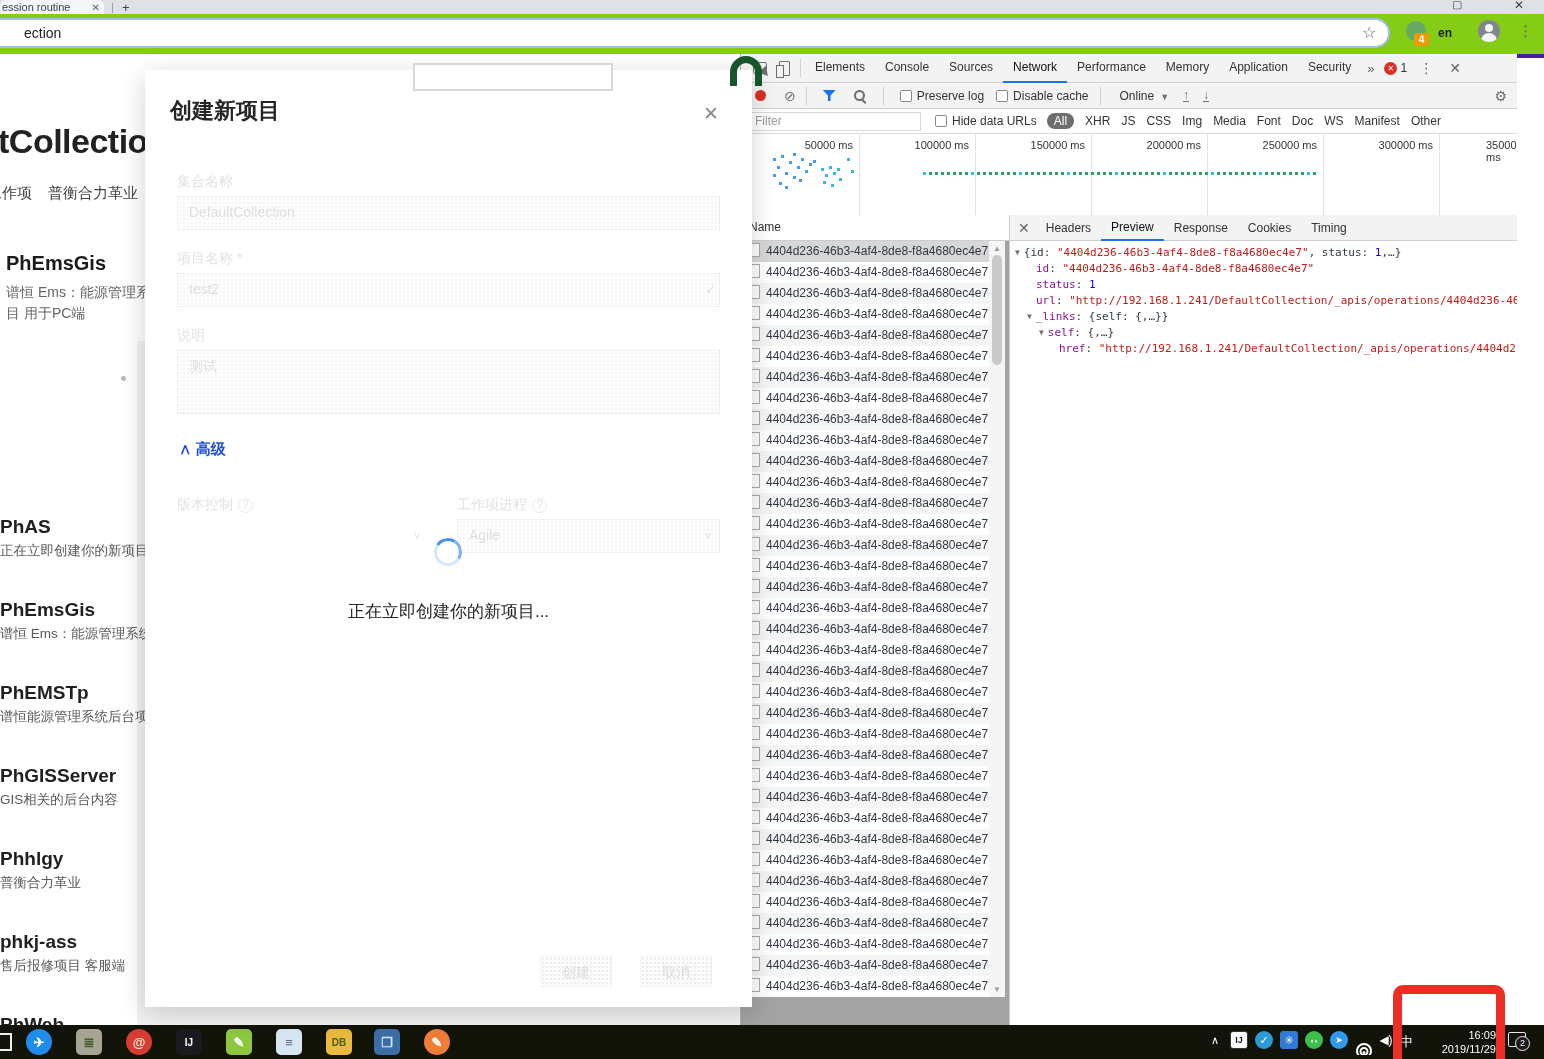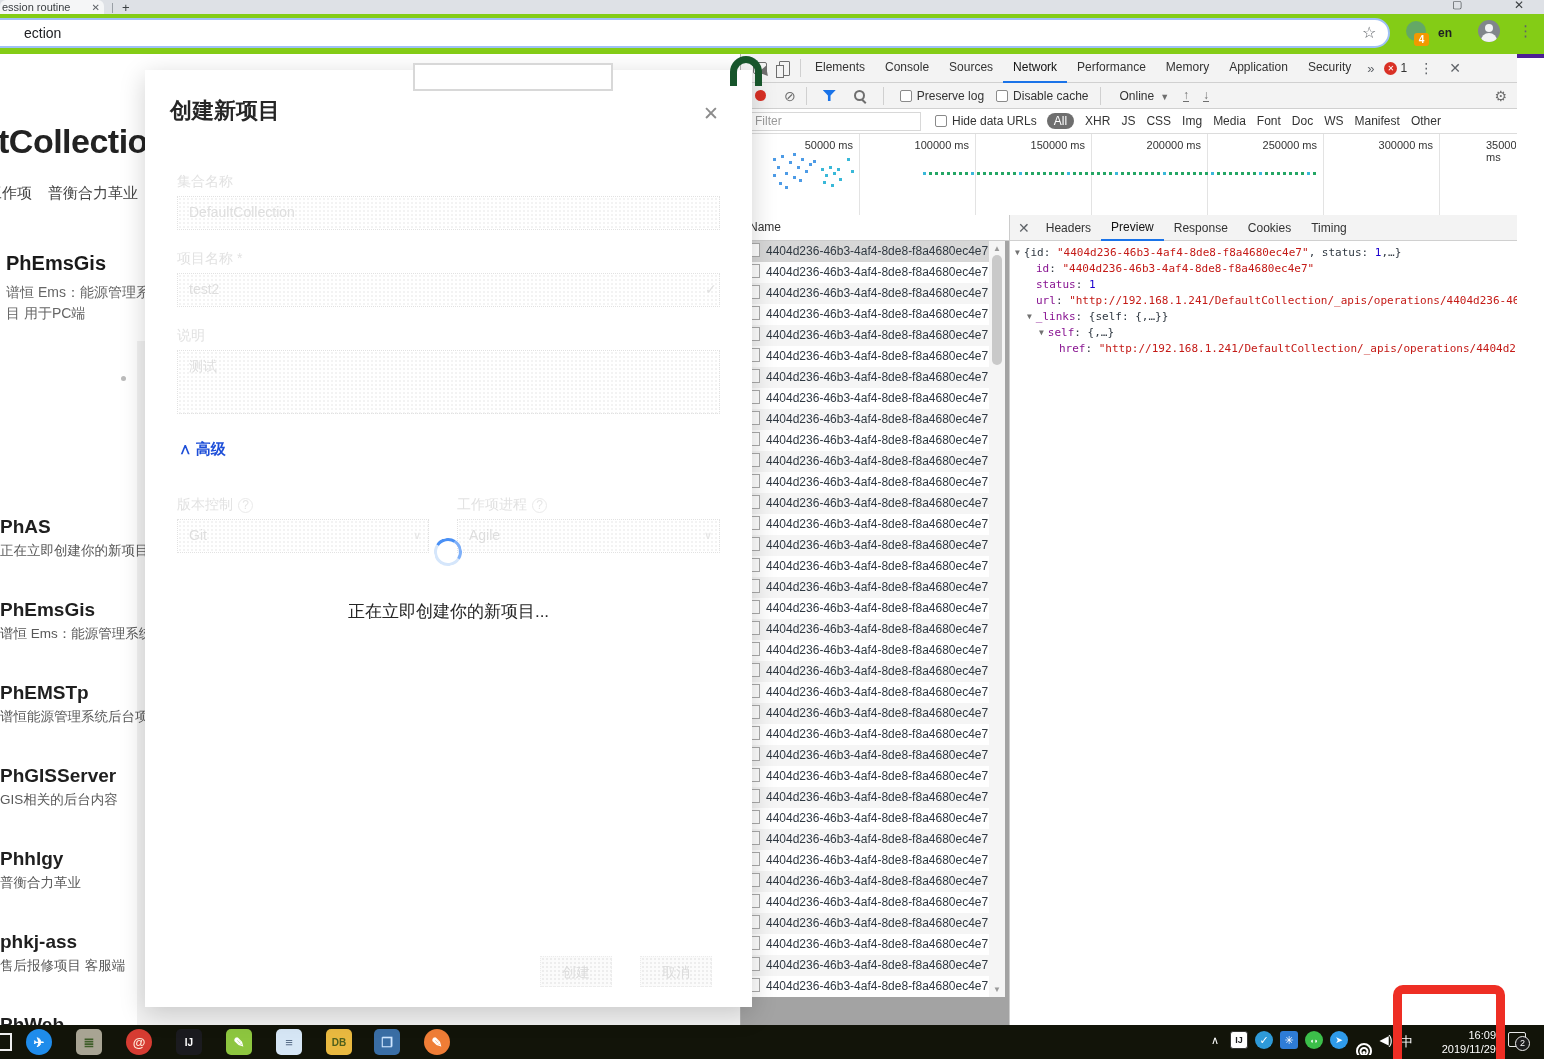--- a/index.html
+++ b/index.html
@@ -231,21 +231,20 @@
     <div class="glabel" style="left:32px;top:180px;">项目名称 *</div>
     <div class="ginput" style="left:32px;top:203px;width:543px;height:34px;">test2</div>
     <div class="abs" id="gcheck">✓</div>
 
     <div class="glabel" style="left:32px;top:257px;">说明</div>
     <div class="ginput" style="left:32px;top:280px;width:543px;height:64px;">测试</div>
 
     <div class="abs" id="gadv">∧ 高级</div>
 
     <div class="glabel" style="left:32px;top:426px;"><span>版本控制</span><span class="ginfo">?</span></div>
-    <div class="ginput" style="left:32px;top:449px;width:252px;height:34px;">Git</div>
     <div class="gsel-arrow" style="left:268px;top:459px;">∨</div>
 
     <div class="glabel" style="left:312px;top:426px;"><span>工作项进程</span><span class="ginfo">?</span></div>
     <div class="ginput" style="left:312px;top:449px;width:263px;height:34px;">Agile</div>
     <div class="gsel-arrow" style="left:559px;top:459px;">∨</div>
 
     <div class="abs" id="spinner"></div>
     <div class="abs" id="loadtext">正在立即创建你的新项目...</div>
 
     <div class="gbtn" style="left:395px;">创建</div>

